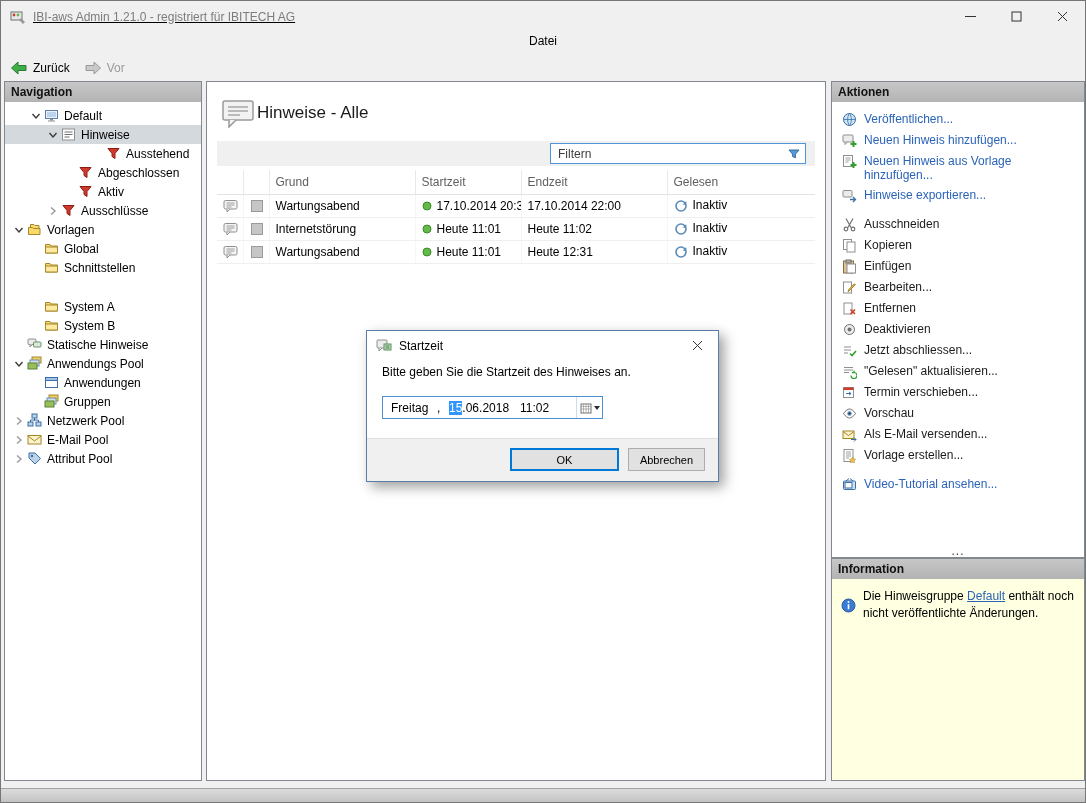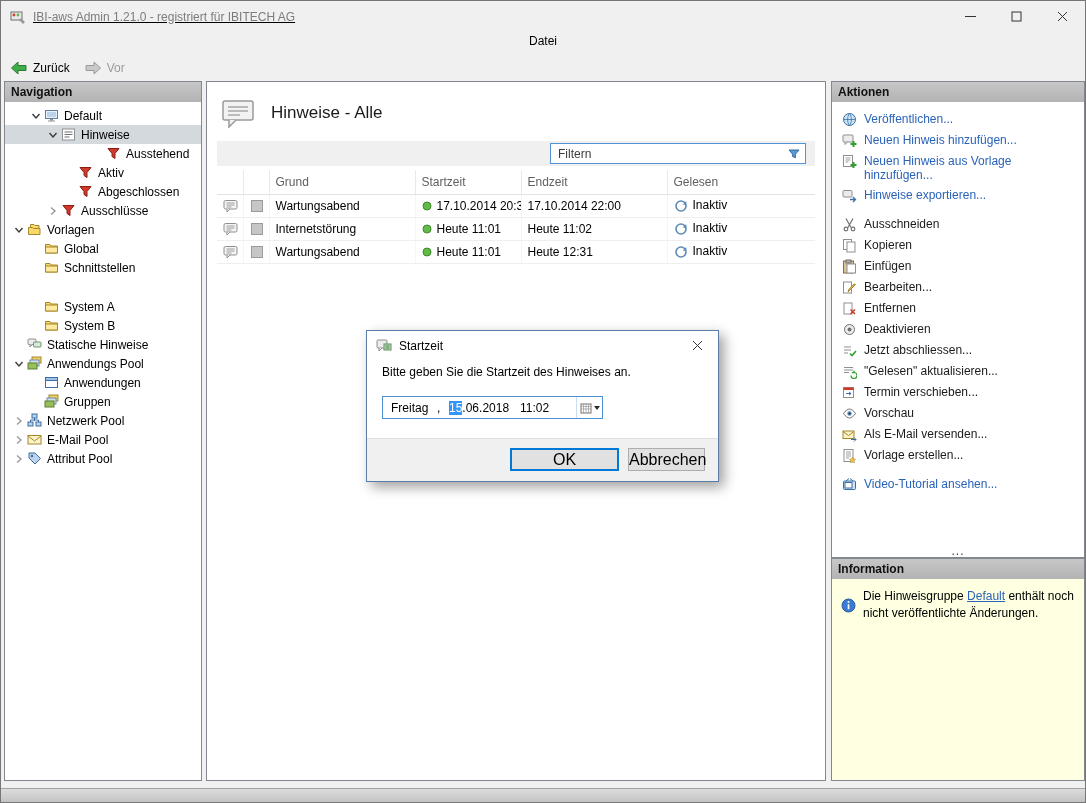--- a/index.html
+++ b/index.html
@@ -45,21 +45,21 @@
 
   
   .tree { padding-top:4px; }
   .tree-row { display:flex; align-items:center; height:19px; white-space:nowrap; }
   .tree-row.selected { background:#d4d9de; }
   .expander { width:16px; flex:0 0 16px; display:inline-flex; justify-content:center; }
   .tree-row .ic.node-icon { margin-right:5px; }
   .tree-label { font-size:12px; }
 
   
-  .main-title-row { display:flex; align-items:center; gap:16px; padding:16px 0 0 14px; }
+  .main-title-row { display:flex; align-items:center; gap:2px; padding:16px 0 0 14px; }
   .main-title { font-size:17px; color:#1b1b1b; }
   .filter-band { margin:13px 10px 0; height:25px; background:#f0f0f0; display:flex; align-items:center; justify-content:flex-end; padding-right:9px; }
   .filter-box { width:256px; height:21px; background:#fff; border:1px solid #4f94d8; display:flex; align-items:center; }
   .filter-box input { flex:1; height:100%; border:none; outline:none; padding:0 7px; font-family:inherit; font-size:12px; background:transparent; }
   .filter-box input::placeholder { color:#3d3d3d; opacity:1; }
   .filter-funnel { width:22px; display:flex; justify-content:center; }
 
   table.hints { width:calc(100% - 20px); margin:4px 10px 0; border-collapse:collapse; table-layout:fixed; }
   table.hints th {
     font-weight:normal; color:#5f5f5f; text-align:left; height:24px; padding:0 6px;
@@ -100,21 +100,21 @@
   .dialog-message { margin-bottom:17px; }
   .date-control { width:221px; height:23px; border:1px solid #4a90d2; display:flex; align-items:center; padding-left:8px; background:#fff; }
   .date-day { width:46px; }
   .date-comma { width:12px; }
   .date-sel { background:#3297fd; color:#fff; }
   .date-time { margin-left:11px; }
   .date-spacer { flex:1; }
   .date-dropdown { width:26px; height:100%; display:flex; align-items:center; justify-content:center; gap:2px; border-left:1px solid #c9ddf0; }
   .caret-down { width:0; height:0; border-left:3.5px solid transparent; border-right:3.5px solid transparent; border-top:4px solid #2b2b2b; }
   .dialog-footer { background:#f0f0f0; border-top:1px solid #dfdfdf; padding:9px 13px 10px; display:flex; justify-content:flex-end; gap:9px; }
-  button.btn { height:23px; font-family:inherit; font-size:16px; background:#e1e1e1; border:1px solid #adadad; }
+  button.btn { height:23px; font-family:inherit; font-size:11px; background:#e1e1e1; border:1px solid #adadad; }
   button.btn-ok { width:109px; border:1px solid #0078d7; box-shadow:inset 0 0 0 1px #0078d7; }
   button.btn-cancel { width:77px; }
 
   .statusbar { position:absolute; left:0; right:0; bottom:0; height:14px; background:linear-gradient(#dcdcdc,#c3c3c3); border-top:1px solid #a2a2a2; }
 </style>
 </head>
 <body>
 
 <div class="window">
 
@@ -219,30 +219,30 @@
           </span>
           <span class="tree-label">Ausstehend</span>
         </div>
         <div class="tree-row" style="padding-left: 57px;">
           <span class="expander"></span>
           <span class="ic node-icon">
             <svg width="15" height="15" viewBox="0 0 15 15">
               <path d="M2 2.5h11L9 7.5v5l-3-2v-3z" fill="#cf3a2c" stroke="#8c1d12"></path>
             </svg>
           </span>
+          <span class="tree-label">Abgeschlossen</span>
+        </div>
+        <div class="tree-row" style="padding-left: 57px;">
+          <span class="expander"></span>
+          <span class="ic node-icon">
+            <svg width="15" height="15" viewBox="0 0 15 15">
+              <path d="M2 2.5h11L9 7.5v5l-3-2v-3z" fill="#cf3a2c" stroke="#8c1d12"></path>
+            </svg>
+          </span>
           <span class="tree-label">Aktiv</span>
-        </div>
-        <div class="tree-row" style="padding-left: 57px;">
-          <span class="expander"></span>
-          <span class="ic node-icon">
-            <svg width="15" height="15" viewBox="0 0 15 15">
-              <path d="M2 2.5h11L9 7.5v5l-3-2v-3z" fill="#cf3a2c" stroke="#8c1d12"></path>
-            </svg>
-          </span>
-          <span class="tree-label">Abgeschlossen</span>
         </div>
         <div class="tree-row" style="padding-left: 40px;">
           <span class="ic expander">
             <svg width="12" height="12" viewBox="0 0 12 12">
               <path d="M4 2.5l4 3.5-4 3.5" fill="none" stroke="#9a9a9a" stroke-width="1.4"></path>
             </svg>
           </span>
           <span class="ic node-icon">
             <svg width="15" height="15" viewBox="0 0 15 15">
               <path d="M2 2.5h11L9 7.5v5l-3-2v-3z" fill="#cf3a2c" stroke="#8c1d12"></path>

